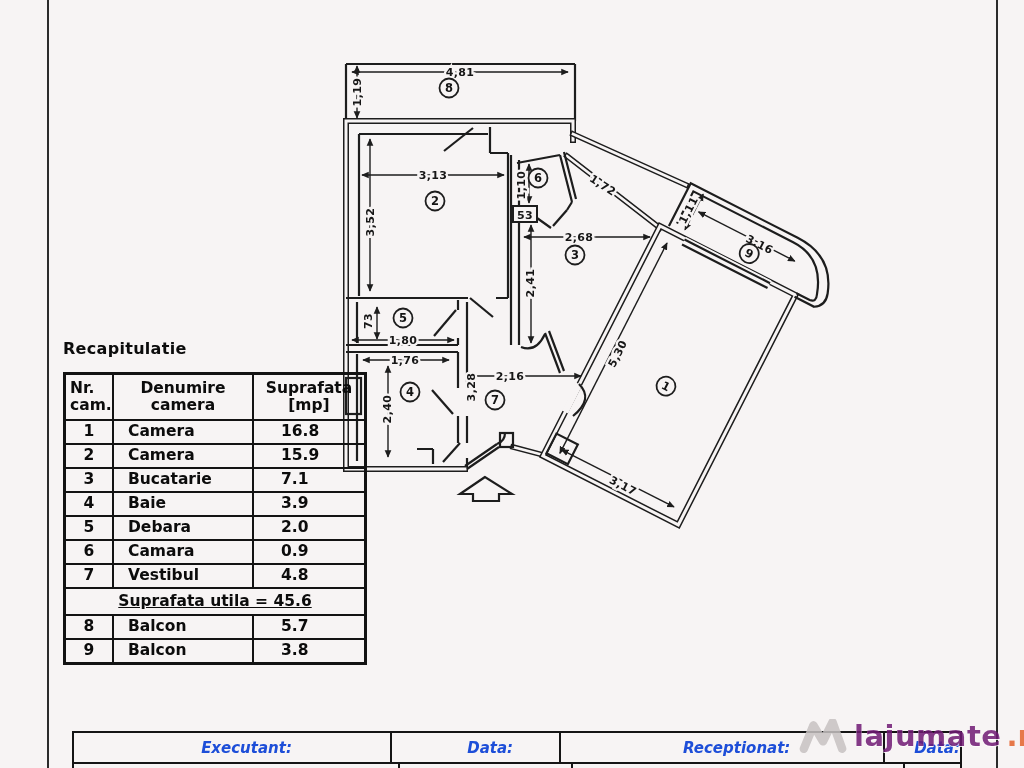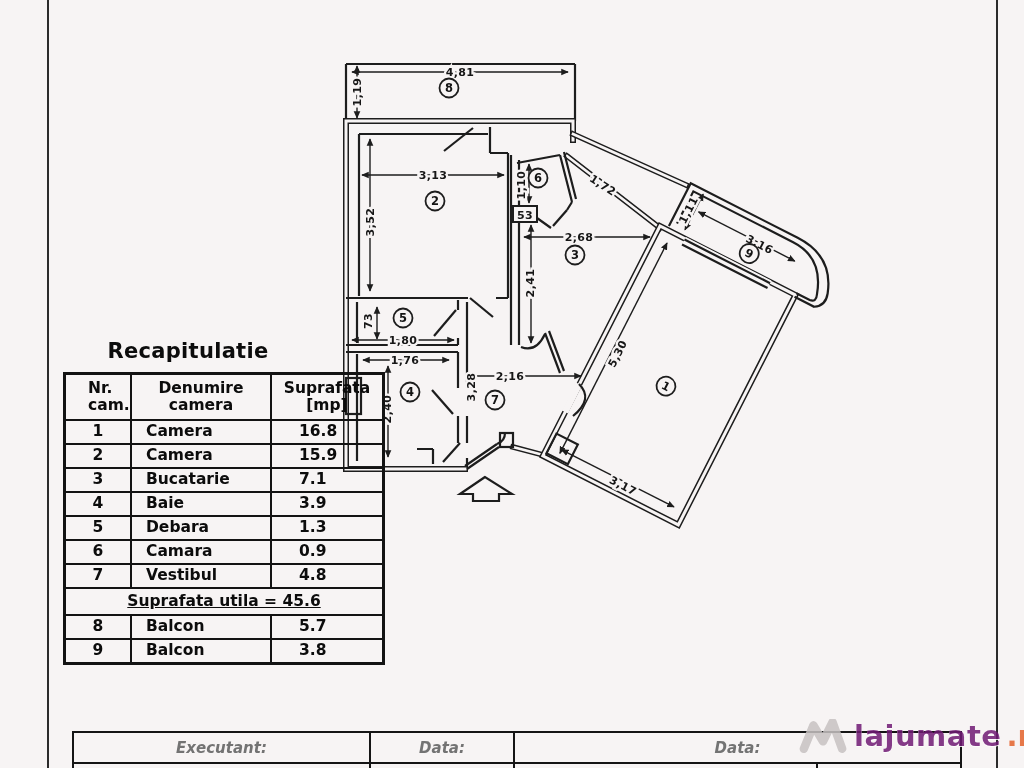--- a/index.html
+++ b/index.html
@@ -3,42 +3,42 @@
 <meta charset="utf-8">
 <style>
   html,body{margin:0;padding:0;background:#e9e7e7;}
   .page{position:relative;width:1024px;height:768px;background:#f7f4f4;overflow:hidden;
         font-family:"DejaVu Sans","Liberation Sans",sans-serif;color:#101010;}
   .pborder{position:absolute;top:0;bottom:0;width:2px;background:#2b2b2b;}
   .pborder.left{left:47px;}
   .pborder.right{left:996px;}
 
   
-  .recap-title{position:absolute;left:63px;top:339px;width:250px;text-align:center;
-               font-size:21px;font-weight:600;letter-spacing:.3px;color:#0c0c0c;}
+  .recap-title{position:absolute;left:63px;top:339px;width:250px;text-align:left;
+               font-size:16px;font-weight:600;letter-spacing:.3px;color:#0c0c0c;}
   .recap{position:absolute;left:63px;top:372px;border-collapse:collapse;}
   .recap td{border:2px solid #131313;font-size:15.5px;font-weight:600;color:#0c0c0c;
             padding:0 0 0 0;line-height:1.12;}
   .recap .c-nr{width:42px;text-align:center;}
   .recap .c-den{width:124px;text-align:left;padding-left:14px;}
   .recap .c-sup{width:83px;text-align:left;padding-left:27px;}
   .recap .hdr td{height:44px;vertical-align:middle;}
-  .recap .hdr .c-nr{text-align:left;padding-left:22px;}
+  .recap .hdr .c-nr{text-align:left;padding-left:4px;}
   .recap .hdr .c-den,.recap .hdr .c-sup{text-align:center;padding-left:0;}
   .recap .r td{height:22px;}
   .recap .sum td{height:25px;text-align:center;font-weight:600;text-decoration:underline;}
   .recap{border:3px solid #131313;}
 
   
   .footer{position:absolute;left:72px;top:731px;width:886px;height:60px;
           border:2.5px solid #151515;display:flex;flex-direction:column;}
   .f-row{display:flex;height:29px;border-bottom:2px solid #151515;}
   .f-row2{display:flex;flex:1;}
   .f-cell{border-right:2px solid #151515;display:flex;align-items:center;justify-content:center;
-          font-size:15px;font-weight:700;font-style:italic;color:#737373;}
+          font-size:15px;font-weight:700;font-style:italic;color:#1d4ed8;padding-left:29px;}
   .f-cell:last-child{border-right:none;}
   .fc1{width:295px;}.fc2{width:142px;}.fc3{width:301px;}.fc4{flex:1;}
 
   
   .wm{position:absolute;left:797px;top:719px;display:flex;align-items:center;gap:5px;
       z-index:5;opacity:.85;pointer-events:none;}
   .wm-text{font-size:29px;font-weight:700;letter-spacing:.5px;color:#701a75;
            text-shadow:0 1px 0 #ffffff;}
   .wm-tld{font-size:29px;font-weight:700;color:#e4632c;}
 
@@ -217,21 +217,21 @@
           <td class="c-sup">7.1</td>
         </tr>
     <tr class="r">
           <td class="c-nr">4</td>
           <td class="c-den">Baie</td>
           <td class="c-sup">3.9</td>
         </tr>
     <tr class="r">
           <td class="c-nr">5</td>
           <td class="c-den">Debara</td>
-          <td class="c-sup">1.3</td>
+          <td class="c-sup">2.0</td>
         </tr>
     <tr class="r">
           <td class="c-nr">6</td>
           <td class="c-den">Camara</td>
           <td class="c-sup">0.9</td>
         </tr>
     <tr class="r">
           <td class="c-nr">7</td>
           <td class="c-den">Vestibul</td>
           <td class="c-sup">4.8</td>
@@ -249,20 +249,21 @@
           <td class="c-den">Balcon</td>
           <td class="c-sup">3.8</td>
         </tr>
   </tbody>
     </table>
 
   <div class="footer">
     <div class="f-row">
       <div class="f-cell fc1">Executant:</div>
       <div class="f-cell fc2">Data:</div>
+      <div class="f-cell fc3">Receptionat:</div>
       <div class="f-cell fc4">Data:</div>
     </div>
     <div class="f-row2">
       <div class="f-cell fc1"></div>
       <div class="f-cell fc2"></div>
       <div class="f-cell fc3"></div>
       <div class="f-cell fc4"></div>
     </div>
   </div>
 

